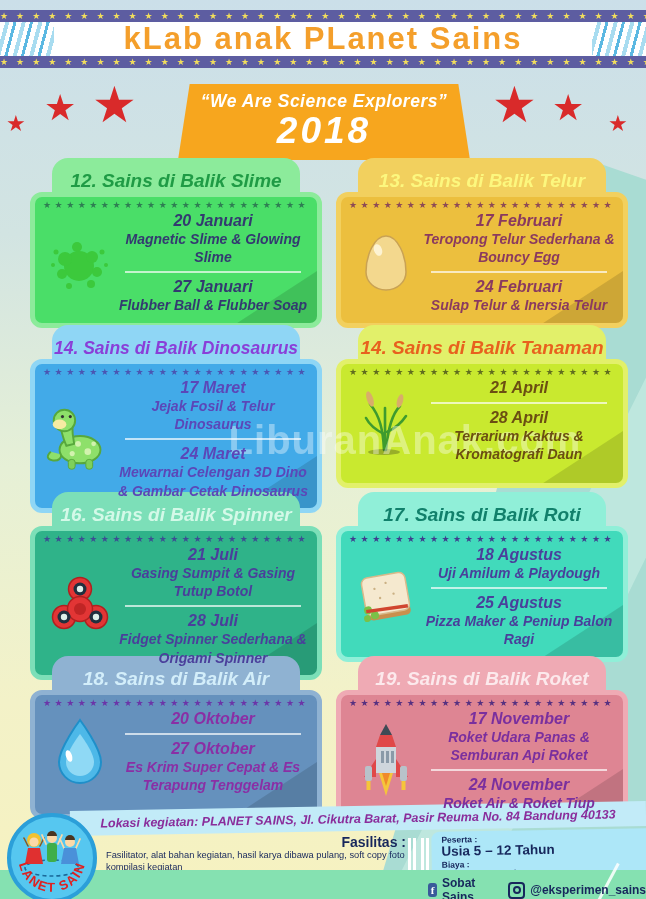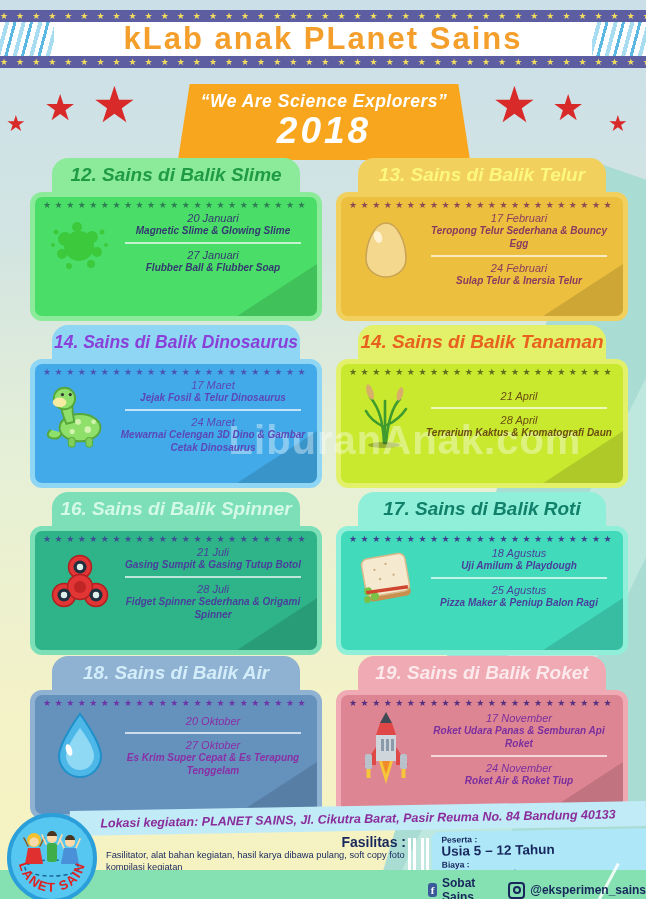--- a/index.html
+++ b/index.html
@@ -25,33 +25,33 @@
   
   .ribbon{position:absolute;top:84px;left:178px;width:292px;height:76px;background:#f7a61e;
     clip-path:polygon(4% 0,96% 0,100% 100%,0 100%);text-align:center;color:#fff;font-style:italic;}
   .ribbon .tagline{margin-top:7px;font-size:17.5px;font-weight:bold;letter-spacing:.5px;}
   .ribbon .year{font-size:37px;font-weight:bold;letter-spacing:3px;line-height:1.05;}
   .star-red{position:absolute;color:#d92a2a;line-height:1;}
 
   
   .card{position:absolute;width:292px;}
   .card .tab{width:calc(100% - 44px);margin:0 auto;height:34px;border-radius:16px 16px 0 0;
-    background:var(--tab);display:flex;align-items:center;justify-content:center;}
+    background:var(--tab);display:flex;align-items:flex-end;justify-content:center;}
   .card .title{font-size:19px;font-weight:bold;font-style:italic;color:var(--title);white-space:nowrap;}
   .card .body{position:relative;overflow:hidden;background:var(--body);border:5px solid var(--tab);
     border-radius:12px;min-height:108px;padding:3px 8px 8px;}
   .card .body::after{content:'';position:absolute;right:-6px;bottom:-6px;width:0;height:0;
     border-left:95px solid transparent;border-bottom:62px solid rgba(0,0,0,0.13);}
   .card .stars{text-align:center;color:var(--stars);font-size:9px;letter-spacing:3.5px;
     white-space:nowrap;overflow:hidden;margin:0 0 2px;}
   .card .content{display:flex;align-items:center;}
   .card .icon{width:74px;flex:none;display:flex;justify-content:center;align-items:center;}
   .card .sched{flex:1;text-align:center;color:var(--text);font-style:italic;position:relative;z-index:1;}
-  .card .date{font-size:11px;font-weight:normal;}
-  .card .act{font-size:10px;font-weight:bold;line-height:1.3;}
+  .card .date{font-size:16px;font-weight:bold;}
+  .card .act{font-size:14px;font-weight:bold;line-height:1.3;}
   .card .divider{height:2px;background:rgba(255,255,255,.68);width:92%;margin:5px auto;}
 
   .watermark{position:absolute;top:418px;left:164px;right:0;text-align:center;font-size:40px;
     font-weight:bold;color:rgba(255,255,255,.38);letter-spacing:1px;pointer-events:none;}
 
   
   .lokasi-band{position:absolute;top:806px;left:70px;right:0;height:25px;background:#c2ebf8;
     display:flex;align-items:center;justify-content:center;transform:rotate(-1deg);}
   .lokasi-band .txt{color:#8a2d9b;font-weight:bold;font-style:italic;font-size:12.5px;white-space:nowrap;}
   .foot-left{position:absolute;left:106px;top:834px;width:300px;color:#17275c;}

